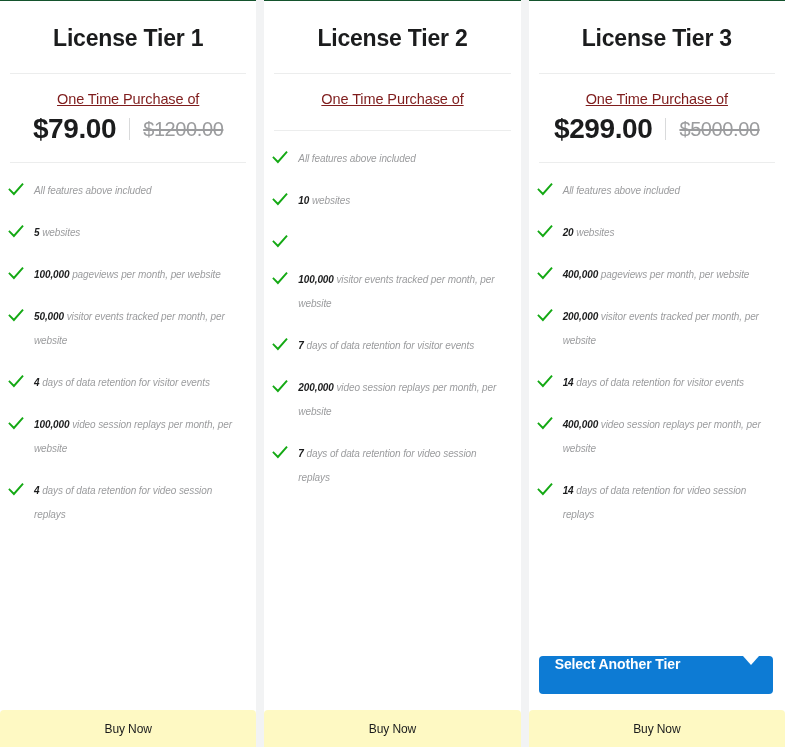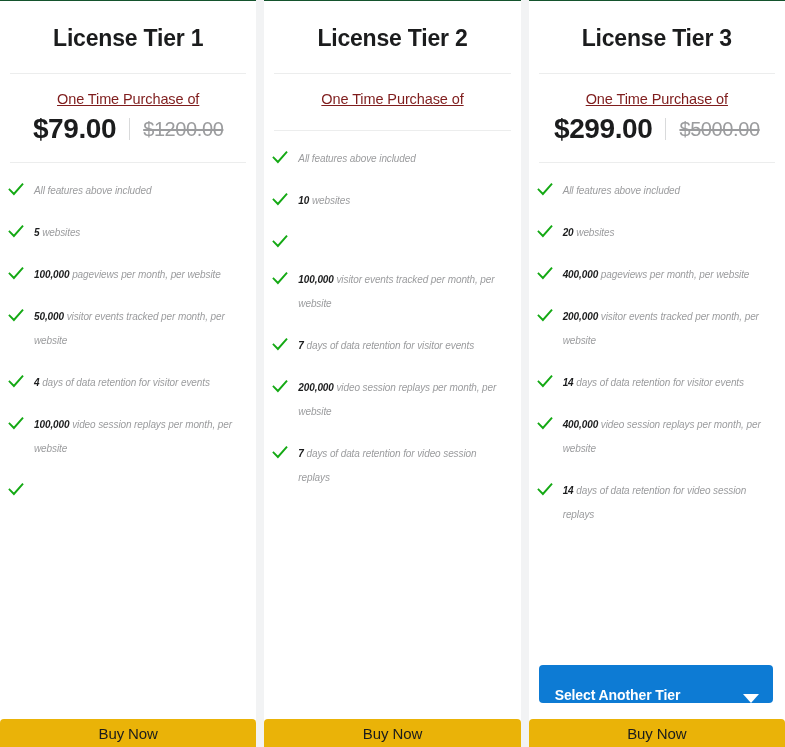--- a/index.html
+++ b/index.html
@@ -123,21 +123,21 @@
 
   
   .tier-select-wrap {
     padding: 0 12px 0 10px;
     margin-top: 2px;
     margin-bottom: 16px;
     box-sizing: border-box;
   }
   .tier-select {
     display: flex;
-    align-items: flex-end;
+    align-items: flex-start;
     justify-content: space-between;
     background: #0d7bd4;
     border: none;
     border-radius: 4px;
     width: 100%;
     height: 38px;
     padding: 0 14px 0 16px;
     box-sizing: border-box;
     cursor: pointer;
     font-family: "Liberation Sans", sans-serif;
@@ -158,26 +158,26 @@
   }
 
   
   .buy-wrap {
     padding: 0;
     margin-top: auto;
   }
   .buy-button {
     display: block;
     width: 100%;
-    height: 28px;
-    background: #eab308;
+    height: 37px;
+    background: #fef9c3;
     border: none;
     border-radius: 4px 4px 0 0;
     color: #1b1c1d;
-    font-size: 15px;
+    font-size: 12px;
     font-family: "Liberation Sans", sans-serif;
     letter-spacing: -0.1px;
     cursor: pointer;
   }
 </style>
 </head>
 <body>
 
 <div class="pricing-grid" id="grid">
     <div class="tier-card">
@@ -226,20 +226,21 @@
         <li class="feature-item">
           <svg class="check-icon" viewBox="0 0 16 16">
             <path d="M1.6 7.6 L5.9 12.0 L14.4 2.4" fill="none" stroke="#14a914" stroke-width="1.9" stroke-linecap="square" stroke-linejoin="miter"></path>
           </svg>
           <span class="feature-text"><b>100,000</b><span> video session replays per month, per website</span></span>
         </li>
         <li class="feature-item">
           <svg class="check-icon" viewBox="0 0 16 16">
             <path d="M1.6 7.6 L5.9 12.0 L14.4 2.4" fill="none" stroke="#14a914" stroke-width="1.9" stroke-linecap="square" stroke-linejoin="miter"></path>
           </svg>
+          <span class="feature-text"><b>4</b><span> days of data retention for video session replays</span></span>
         </li>
       </ul>
       <div class="buy-wrap">
         <button class="buy-button">Buy Now</button>
       </div>
     </div>
     <div class="tier-card">
       <div class="tier-title">License Tier 2</div>
       <div class="rule"></div>
       <div class="price-block">

